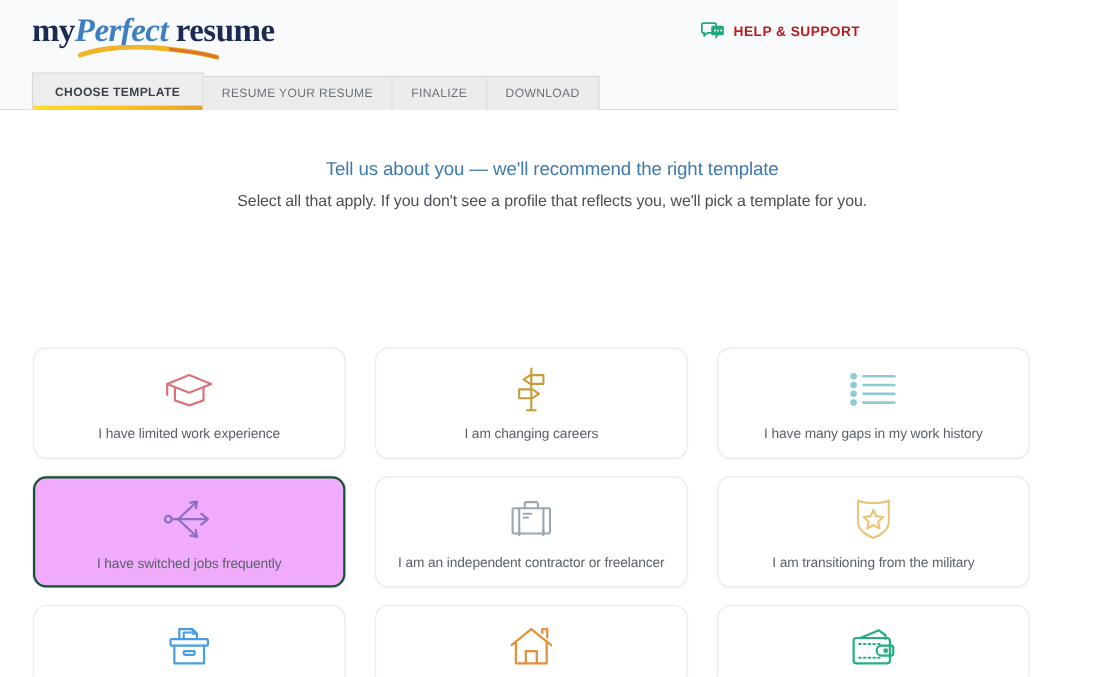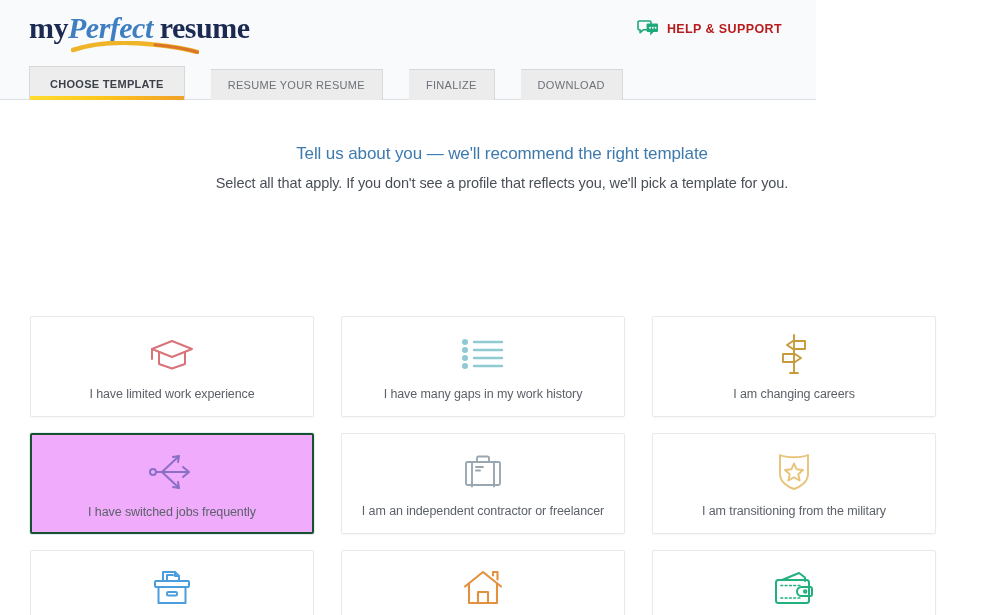--- a/index.html
+++ b/index.html
@@ -62,21 +62,20 @@
     letter-spacing: 0.4px;
   }
 
   
   .tabs {
     position: absolute;
     left: 29px;
     bottom: -1px;
     display: flex;
     align-items: flex-end;
-    gap: 26px;
   }
   .tab {
     position: relative;
     height: 31px;
     padding: 0 17px;
     display: flex;
     align-items: center;
     justify-content: center;
     background: #ececec;
     border: 1px solid #d8d8d8;
@@ -137,21 +136,21 @@
     width: 944px;
     display: flex;
     flex-wrap: wrap;
     gap: 16px 27px;
   }
   .card {
     width: 284px;
     height: 101px;
     background: #ffffff;
     border: 1px solid #e7e9ec;
-    border-radius: 2px;
+    border-radius: 12px;
     box-shadow: 0 1px 2px rgba(0,0,0,0.045);
     display: flex;
     flex-direction: column;
     align-items: center;
     justify-content: flex-start;
     cursor: pointer;
     position: relative;
   }
   .card.selected {
     border: 2px solid #14532d;
@@ -225,50 +224,50 @@
             <path d="M11 17.5 L11 29 L24 33.5 L37 29 L37 17.5"></path>
             <path d="M4 14 L4 24"></path>
           </g>
         </svg>
       </div>
       <div class="card-label">I have limited work experience</div>
     </div>
 
     <div class="card">
       <div class="card-icon">
+        <svg width="40" height="44" viewBox="0 0 40 44">
+          <g fill="none" stroke="#c79a3a" stroke-width="1.9" stroke-linejoin="round" stroke-linecap="round">
+            <path d="M20 3 L20 41"></path>
+            <path d="M19 9 L31 9 L31 17 L19 17 L13 13 Z"></path>
+            <path d="M21 22 L9 22 L9 30 L21 30 L27 26 Z"></path>
+            <path d="M16 41 L24 41"></path>
+          </g>
+        </svg>
+      </div>
+      <div class="card-label">I am changing careers</div>
+    </div>
+
+    <div class="card">
+      <div class="card-icon">
         <svg width="46" height="34" viewBox="0 0 46 34">
           <g fill="#8ecad2">
             <circle cx="5" cy="5" r="3"></circle>
             <circle cx="5" cy="13" r="3"></circle>
             <circle cx="5" cy="21" r="3"></circle>
             <circle cx="5" cy="29" r="3"></circle>
           </g>
           <g stroke="#8ecad2" stroke-width="2.4" stroke-linecap="round">
             <path d="M14 5 L42 5"></path>
             <path d="M14 13 L42 13"></path>
             <path d="M14 21 L42 21"></path>
             <path d="M14 29 L42 29"></path>
           </g>
         </svg>
       </div>
       <div class="card-label">I have many gaps in my work history</div>
-    </div>
-
-    <div class="card">
-      <div class="card-icon">
-        <svg width="40" height="44" viewBox="0 0 40 44">
-          <g fill="none" stroke="#c79a3a" stroke-width="1.9" stroke-linejoin="round" stroke-linecap="round">
-            <path d="M20 3 L20 41"></path>
-            <path d="M19 9 L31 9 L31 17 L19 17 L13 13 Z"></path>
-            <path d="M21 22 L9 22 L9 30 L21 30 L27 26 Z"></path>
-            <path d="M16 41 L24 41"></path>
-          </g>
-        </svg>
-      </div>
-      <div class="card-label">I am changing careers</div>
     </div>
 
     <div class="card selected">
       <div class="card-icon">
         <svg width="48" height="40" viewBox="0 0 48 40">
           <g fill="none" stroke="#8a6fc4" stroke-width="2" stroke-linejoin="round" stroke-linecap="round">
             <circle cx="5" cy="20" r="3"></circle>
             <path d="M8 20 L40 20"></path>
             <path d="M14 20 L30 5"></path>
             <path d="M14 20 L30 35"></path>

